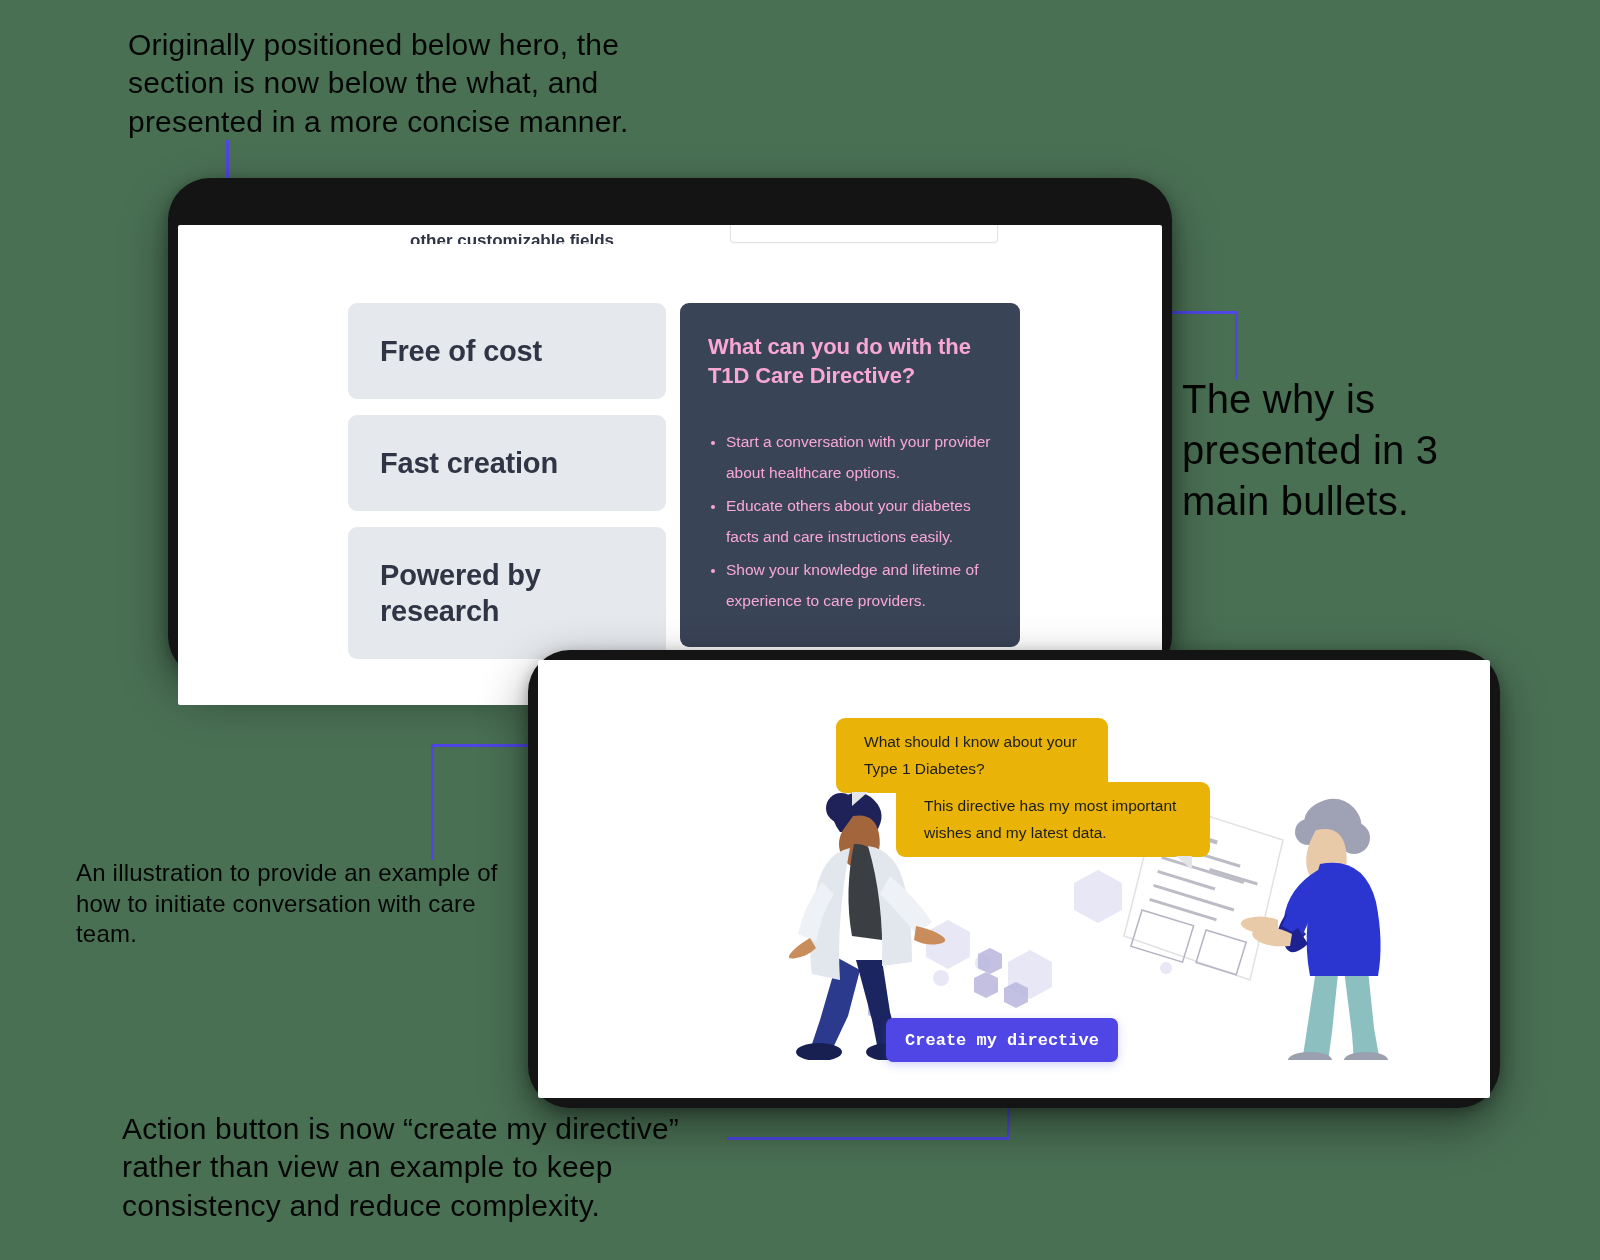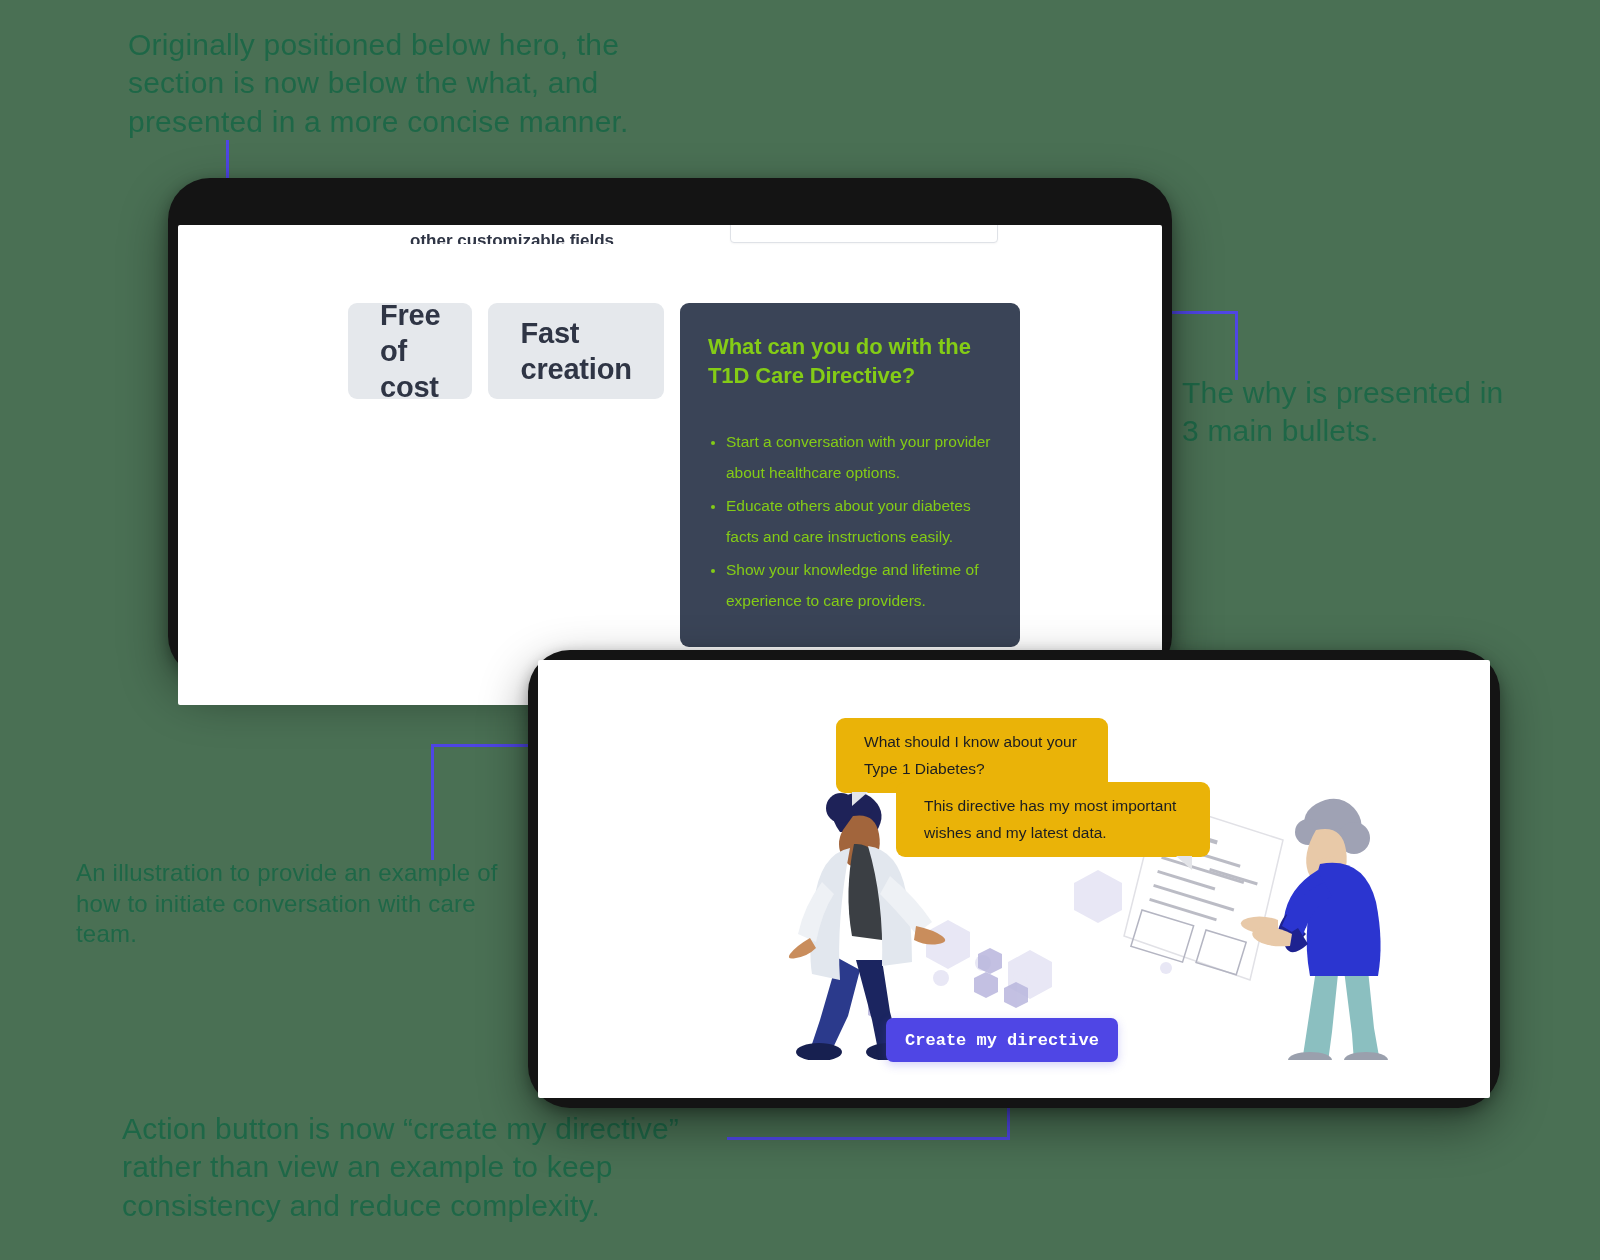--- a/index.html
+++ b/index.html
@@ -7,30 +7,30 @@
     width: 1600px; height: 1260px;
     background: #4a7054;
     font-family: "Liberation Sans", sans-serif;
     overflow: hidden;
   }
   #stage { position: relative; width: 1600px; height: 1260px; }
 
   
   .annot {
     position: absolute;
-    color: #5eead4;
+    color: #000000;
     font-weight: 400;
     line-height: 1.28;
     letter-spacing: .2px;
     white-space: pre-line;
     mix-blend-mode: multiply;
     opacity: .95;
   }
   #annot-top    { left: 128px; top: 26px;   width: 560px; font-size: 30px; }
-  #annot-right  { left: 1182px; top: 374px; width: 330px; font-size: 30px; }
+  #annot-right  { left: 1182px; top: 374px; width: 330px; font-size: 40px; }
   #annot-left   { left: 76px;  top: 858px;  width: 430px; font-size: 24px; }
   #annot-bottom { left: 122px; top: 1110px; width: 620px; font-size: 30px; }
 
   
   .ln  { position: absolute; background: #4f46e5; }
   .lnh { height: 3px; }
   .lnv { width: 3px; }
   .dot {
     position: absolute; width: 13px; height: 13px;
     border-radius: 50%; background: #4f46e5;
@@ -64,41 +64,41 @@
   #cutoff-box {
     position: absolute; left: 552px; top: -6px;
     width: 268px; height: 24px;
     background: #fff; border: 1px solid #dfe2e7; border-radius: 4px;
     box-shadow: 0 1px 2px rgba(0,0,0,.04);
   }
 
   #feature-col {
     position: absolute; left: 170px; top: 78px;
     width: 318px;
-    display: flex; flex-direction: row; gap: 16px;
+    display: flex; flex-direction: column; gap: 16px;
   }
   .feature-card {
     background: #e5e8ec;
     border-radius: 9px;
     height: 96px;
     display: flex; align-items: center;
     padding: 0 32px;
   }
   .feature-card .ftxt {
     font-size: 29px; font-weight: 700; color: #2f3545;
     line-height: 1.25; letter-spacing: -.2px;
   }
 
   #why-panel {
     position: absolute; left: 502px; top: 78px;
     width: 340px; height: 344px;
     background: #3a4457;
     border-radius: 9px;
     padding: 30px 28px 24px 28px;
-    color: #84cc16;
+    color: #f9a8d4;
   }
   #why-title {
     font-size: 22px; font-weight: 700; line-height: 1.3;
     letter-spacing: -.1px;
   }
   #why-list { margin-top: 36px; padding-left: 18px; }
   #why-list li {
     font-size: 15.5px; line-height: 2.0;
     margin-bottom: 2px;
   }

